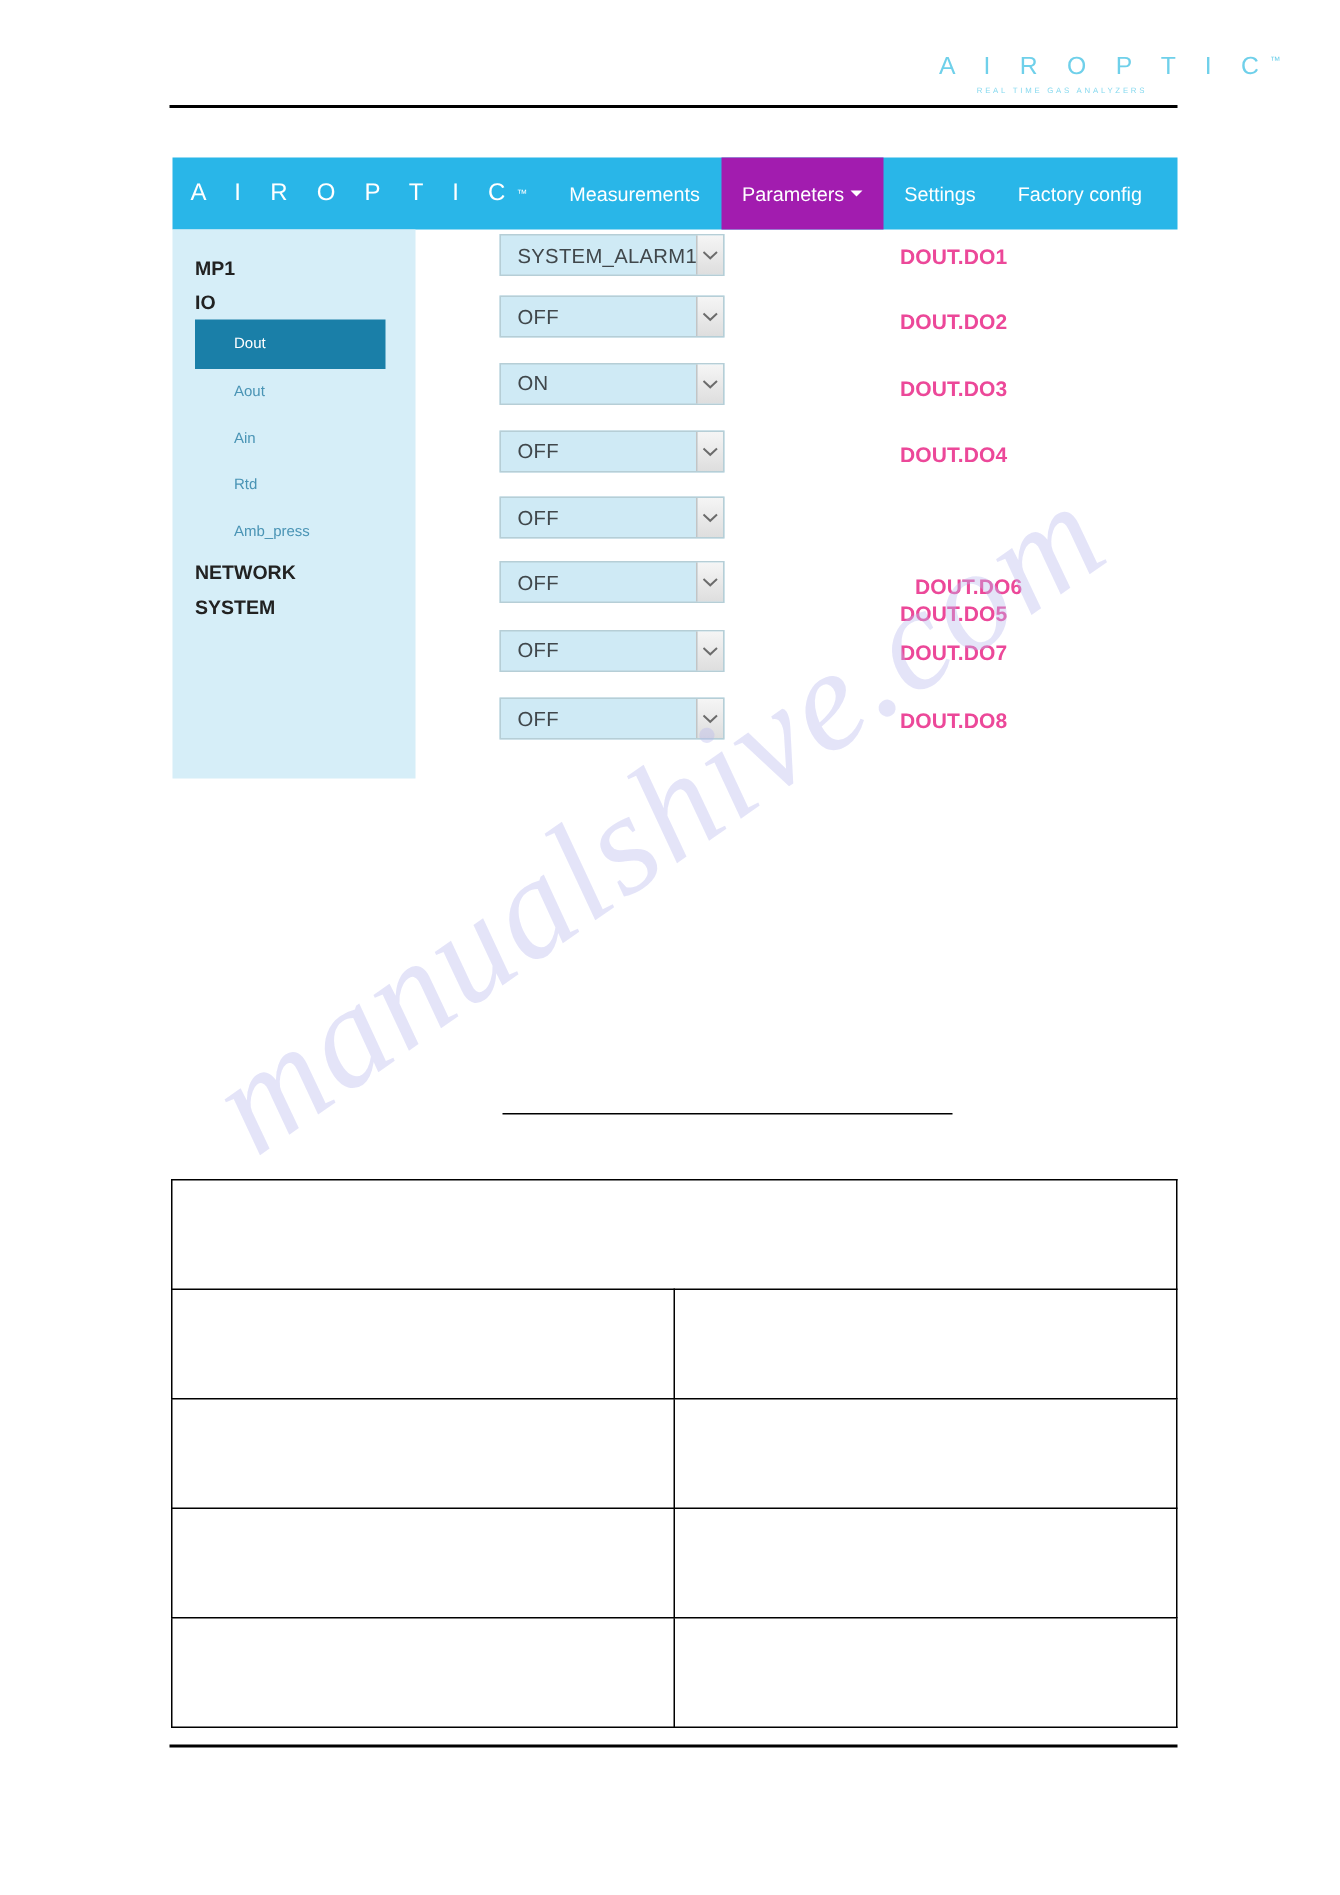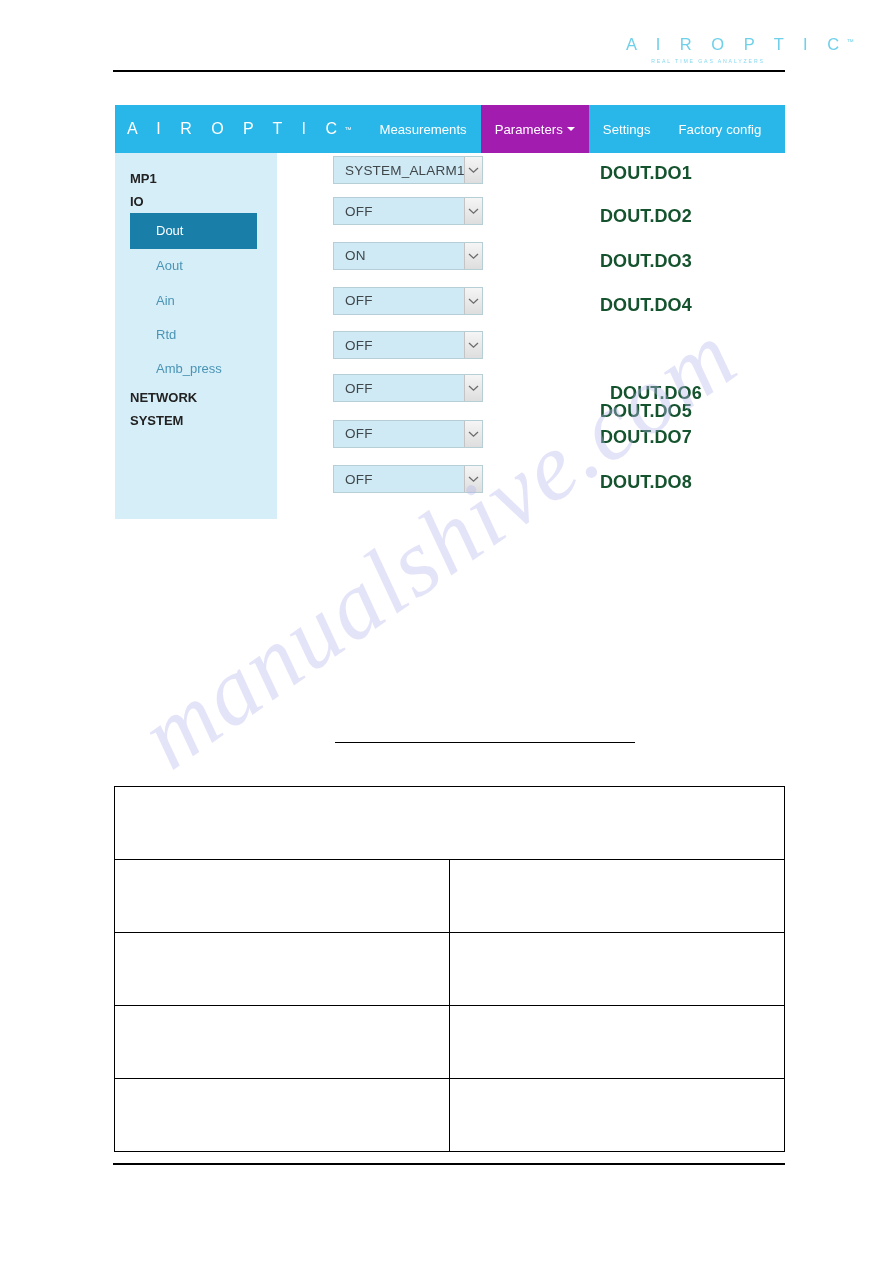--- a/index.html
+++ b/index.html
@@ -140,21 +140,21 @@
     padding-top: 14px;
     box-sizing: border-box;
   }
   .side-group {
     font-size: 13px;
     font-weight: bold;
     color: #222;
     padding: 4px 0 4px 15px;
   }
   .side-link {
-    font-size: 13px;
+    font-size: 10px;
     color: #4a94b5;
     padding: 10px 0 10px 26px;
     margin: 0 20px 0 15px;
     cursor: pointer;
     line-height: 1.1;
   }
   .side-link.active {
     background: #1a7fa8;
     color: #ffffff;
     margin: 0 20px 0 15px;
@@ -203,23 +203,23 @@
     display: flex;
     align-items: center;
     justify-content: center;
     flex: 0 0 17px;
   }
   .select-arrow svg { display: block; }
   .row-label {
     position: absolute;
     left: 267px;
     top: 7px;
-    font-size: 18px;
+    font-size: 14px;
     font-weight: bold;
-    color: #14532d;
+    color: #ec4899;
     letter-spacing: .1px;
     white-space: nowrap;
   }
 
   
   .form-row:nth-child(1) .select { top: 3px; }
   .form-row:nth-child(1) .row-label { top: 10px; }
   .form-row:nth-child(2) .row-label { top: 9px; }
   .form-row:nth-child(3) .row-label { top: 9px; }
   .form-row:nth-child(4) .select { top: 1px; }

